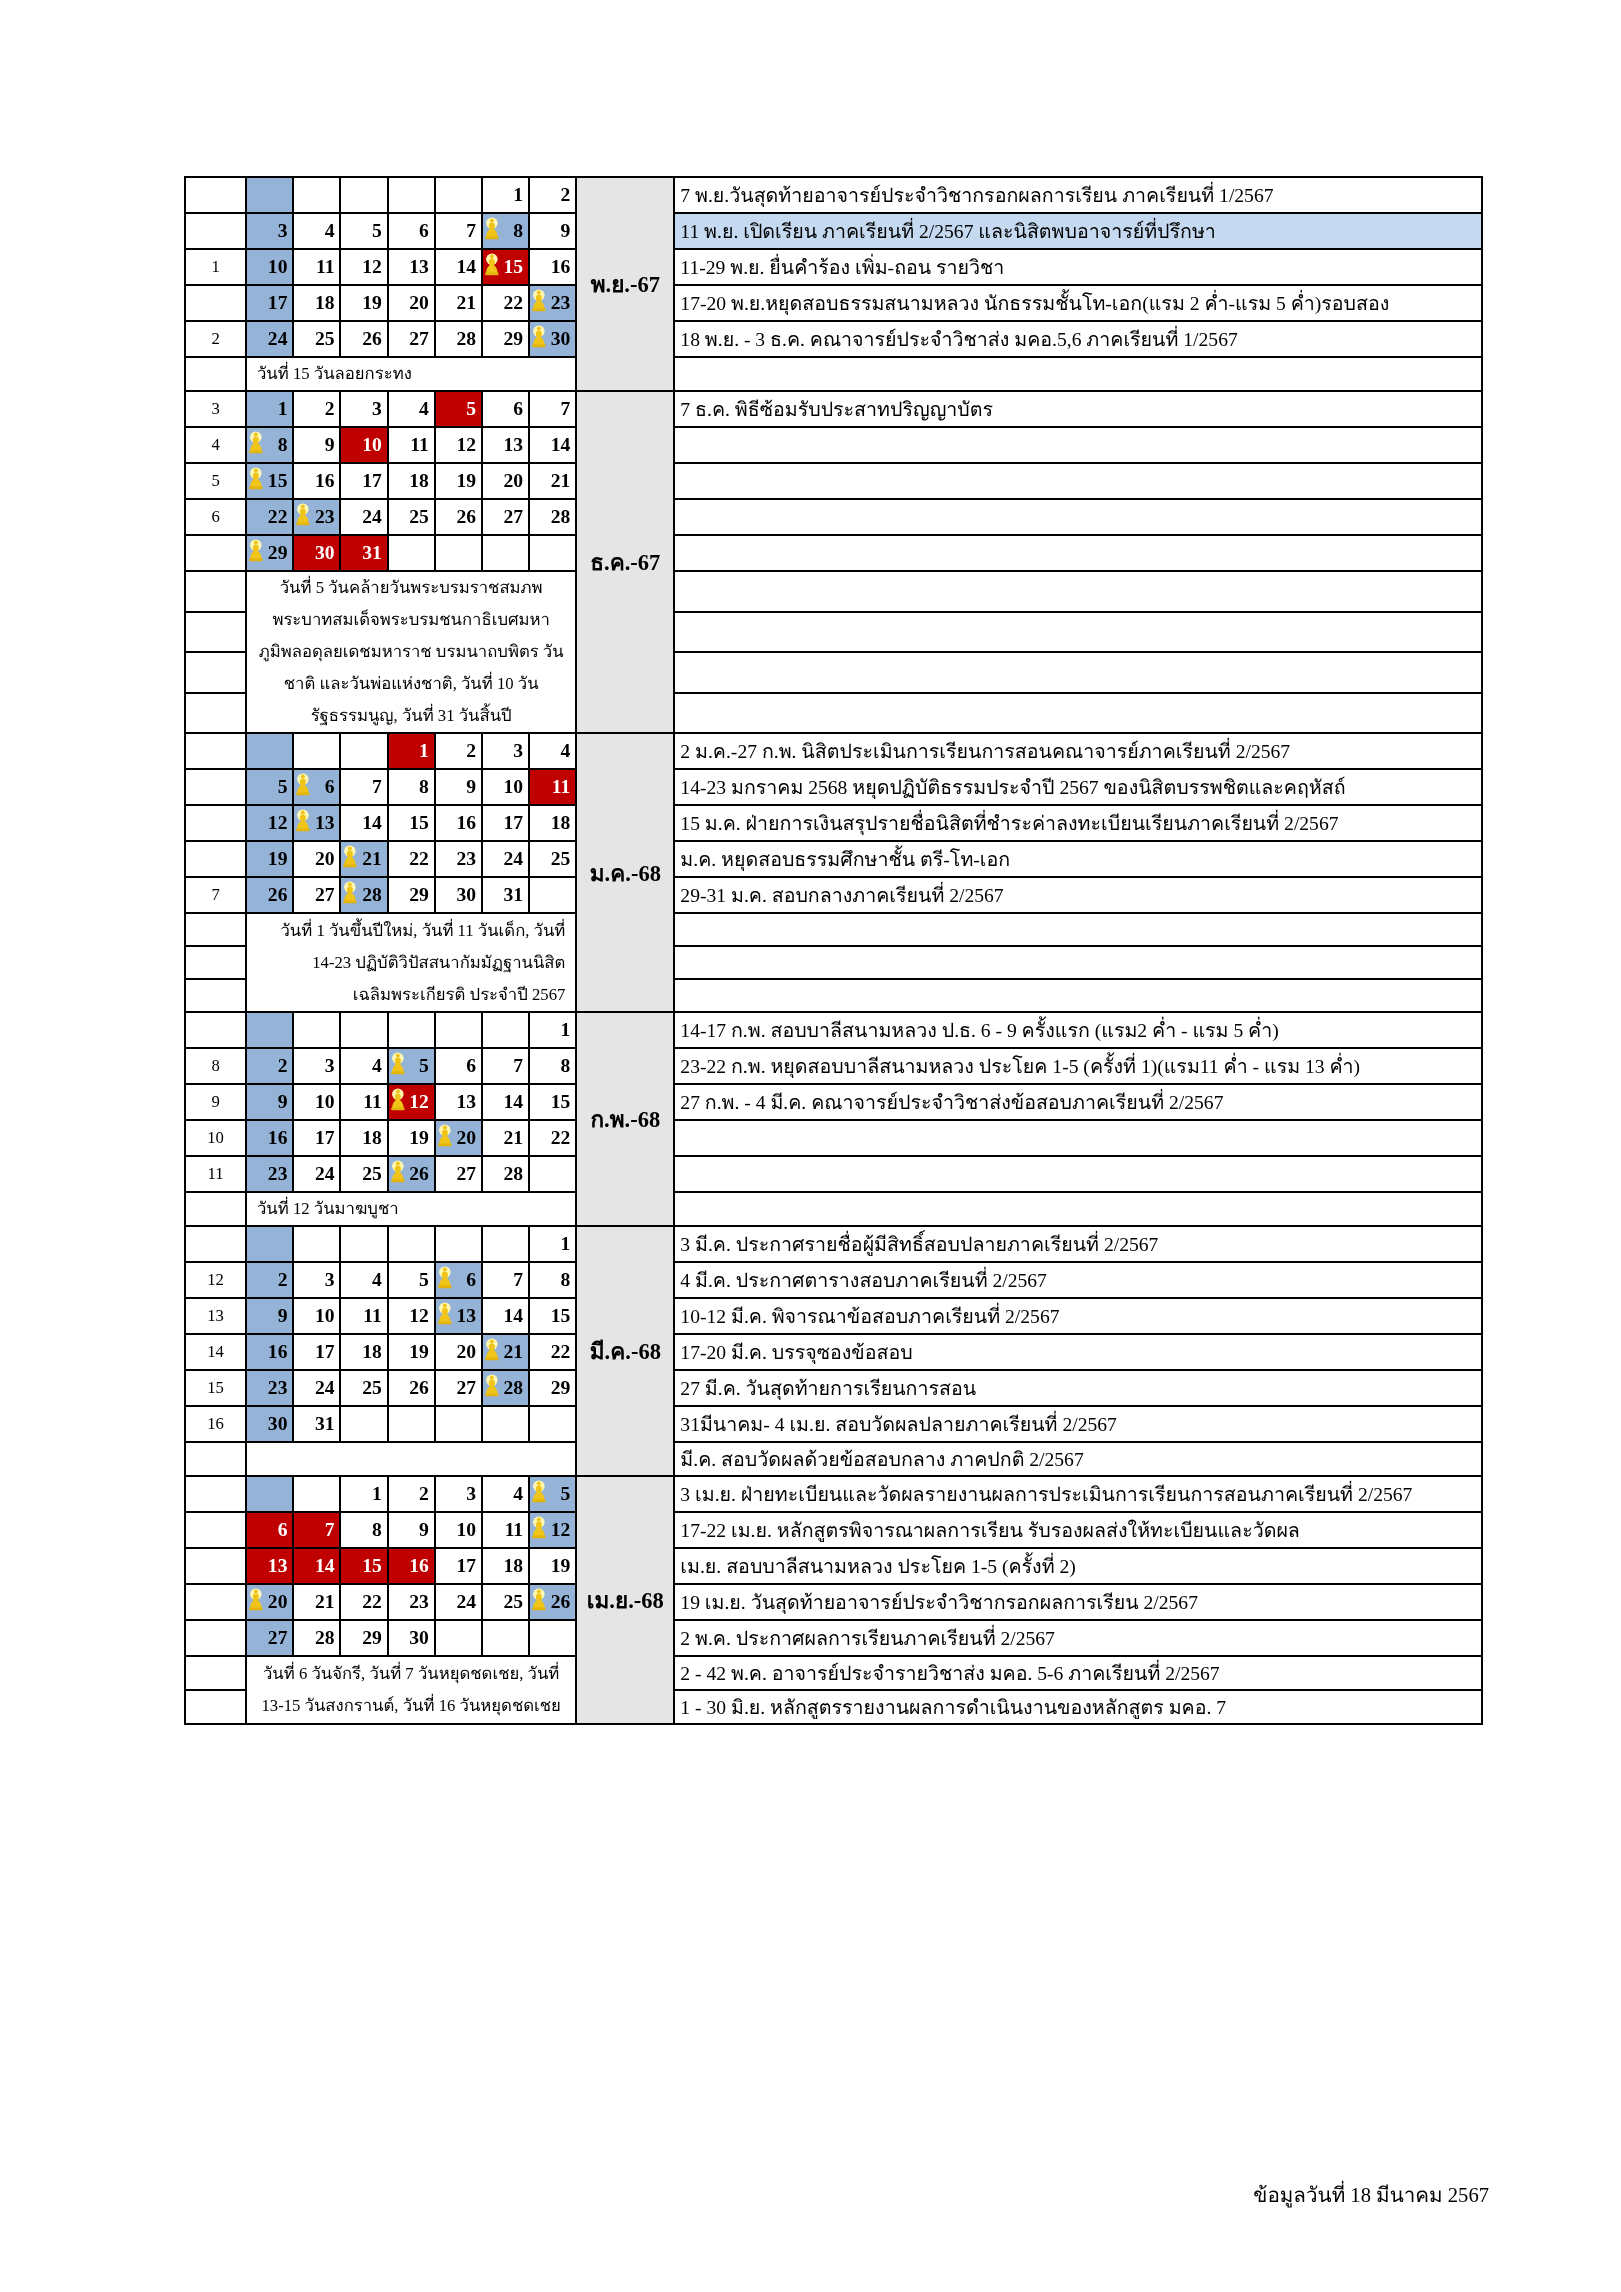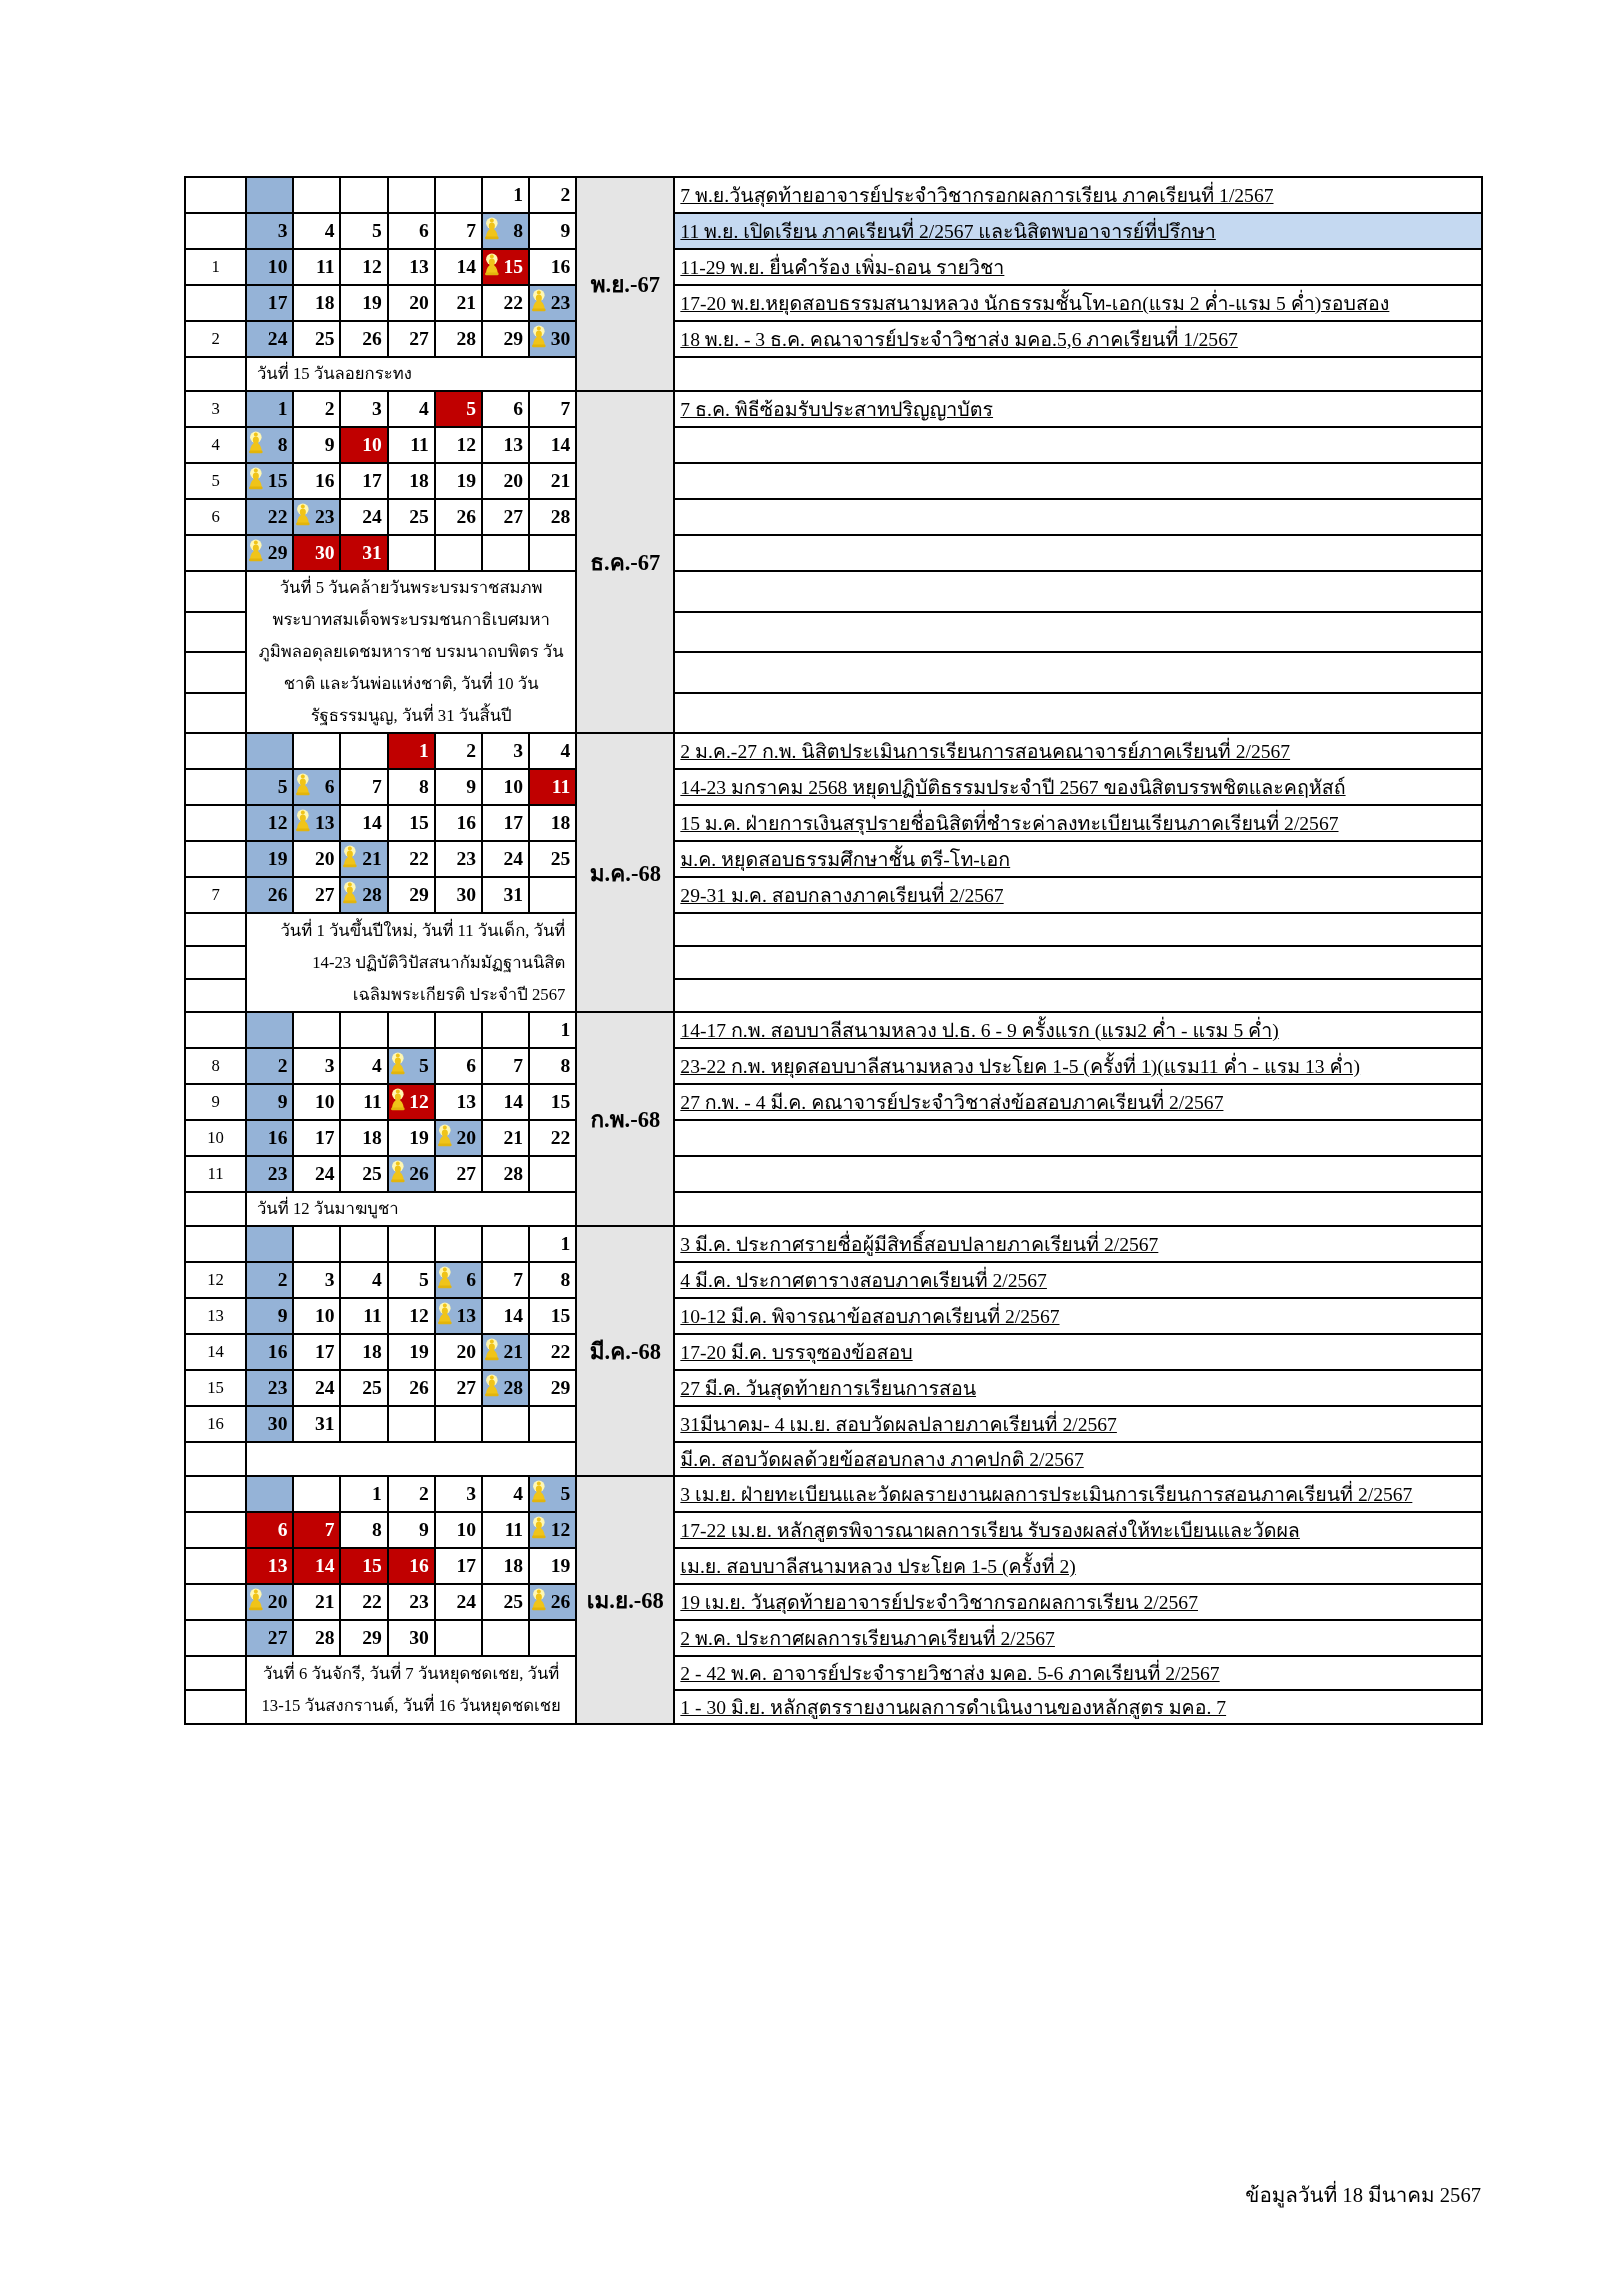--- a/index.html
+++ b/index.html
@@ -11,27 +11,27 @@
   table.cal{border-collapse:collapse;table-layout:fixed;width:1299px;border:2.9px solid #000;}
   td{border:2.9px solid #000;padding:0;background:#fff;vertical-align:middle;overflow:hidden;}
   tr.date-row{height:36px;}
   tr.note-row{height:33px;}
   td.week{ text-align:center;font-size:16.7px;}
   td.day{position:relative;text-align:right;font-weight:bold;font-size:19.6px;overflow:visible;}
   td.day .num{display:inline-block;padding-right:4.9px;line-height:1;}
   td.day.blue{background:#95B3D7;}
   td.day.red{background:#C00000;color:#fff;}
   td.month-label{text-align:center;font-weight:bold;font-size:22.5px;background:#e5e5e5;}
-  td.event{text-align:left;font-size:19.6px;padding:0 4.9px;white-space:nowrap;text-decoration:underline;}
+  td.event{text-align:left;font-size:19.6px;padding:0 4.9px;white-space:nowrap;}
   td.event.hl{background:#C5D9F1;margin-top:44px;}
   td.note{text-align:center;font-size:16.7px;line-height:32px;padding:0 9.8px;}
   .bicon{position:absolute;left:1px;top:50%;transform:translateY(-60%);width:15.7px;height:25.5px;pointer-events:none;}
   .bicon svg{display:block;width:100%;height:100%;}
   .footer{
-    position:absolute;left:4px;top:2178px;width:1477px;text-align:right;
+    position:absolute;left:12px;top:2178px;width:1477px;text-align:right;
     font-size:20.6px;font-family:"Liberation Serif","DejaVu Serif",serif;
   }
 </style>
 </head>
 <body>
 
 <div class="cal-wrap">
   <table class="cal">
     <colgroup>
       <col style="width:61px">

